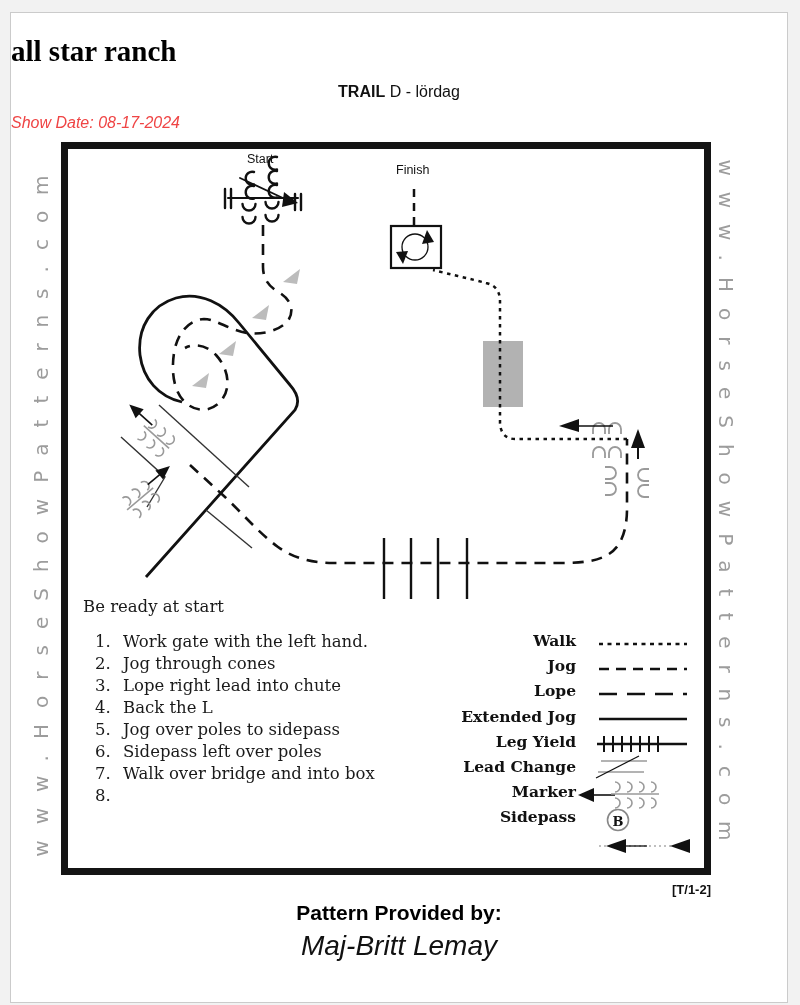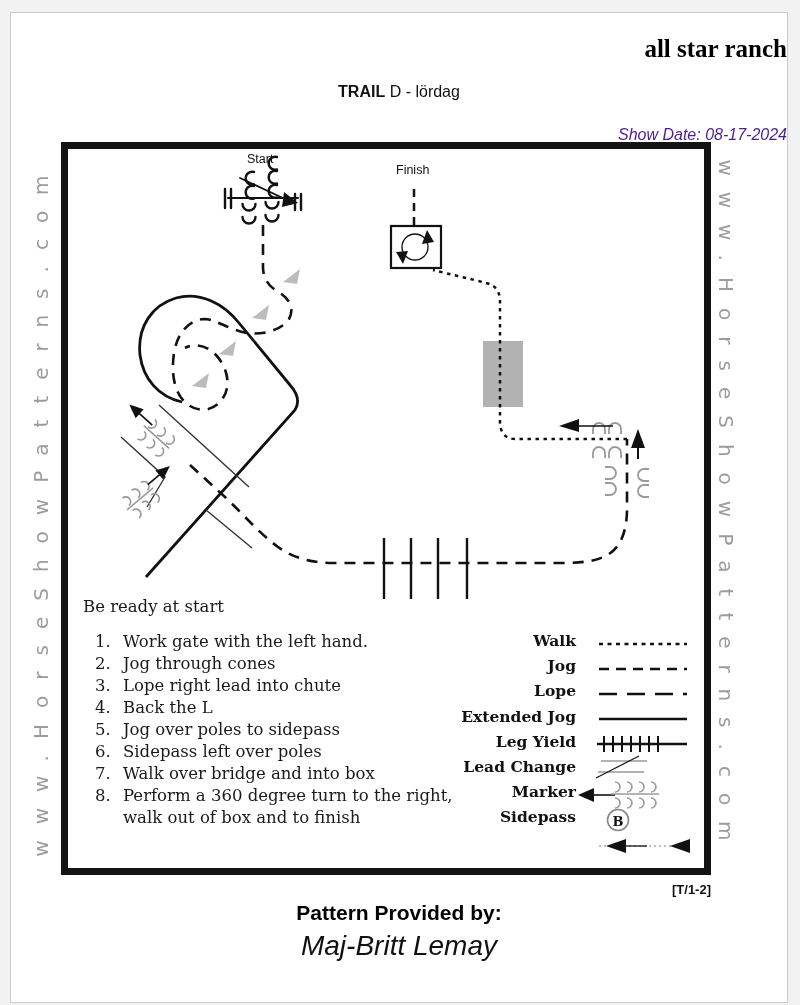--- a/index.html
+++ b/index.html
@@ -2,31 +2,31 @@
 <html><head>
 <meta charset="utf-8">
 <style>
   * { margin:0; padding:0; box-sizing:border-box; }
   html,body { width:800px; height:1005px; background:#f2f2f2; font-family:"Liberation Sans", sans-serif; }
   #page {
     position:absolute; left:10px; top:12px; width:778px; height:991px;
     background:#ffffff; border:1px solid #cbcbcb; overflow:hidden;
   }
   .title {
-    position:absolute; top:22px; left:0; width:100%; text-align:right;
-    font-family:"Liberation Serif", serif; font-weight:bold; font-size:25px; color:#000;
+    position:absolute; top:22px; left:0; width:100%; text-align:left;
+    font-family:"Liberation Serif", serif; font-weight:bold; font-size:29px; color:#000;
   }
   .subtitle {
     position:absolute; top:70px; left:0; width:100%; text-align:center;
     font-size:16px; color:#111;
   }
   .subtitle .b { font-weight:bold; }
   .showdate {
-    position:absolute; top:101px; left:0; width:100%; text-align:right;
-    font-style:italic; font-size:16px; color:#4c1d95;margin-top:12px;
+    position:absolute; top:101px; left:0; width:100%; text-align:left;
+    font-style:italic; font-size:16px; color:#ef4444;
   }
   #diagram-box {
     position:absolute; left:50px; top:129px; width:650px; height:733px;
     border:7px solid #141414; background:#fff;
   }
   #diagram-svg { position:absolute; left:0; top:0; width:636px; height:719px; }
   .dlabel {
     position:absolute; font-size:12.5px; color:#111; font-family:"Liberation Sans", sans-serif;
   }
   #start-label { left:179px; top:3px; }
@@ -245,21 +245,21 @@
 
     <div id="instructions">
       <div class="ready">Be ready at start</div>
       <div class="item"><span class="num">1.</span><span>Work gate with the left hand.</span></div>
       <div class="item"><span class="num">2.</span><span>Jog through cones</span></div>
       <div class="item"><span class="num">3.</span><span>Lope right lead into chute</span></div>
       <div class="item"><span class="num">4.</span><span>Back the L</span></div>
       <div class="item"><span class="num">5.</span><span>Jog over poles to sidepass</span></div>
       <div class="item"><span class="num">6.</span><span>Sidepass left over poles</span></div>
       <div class="item"><span class="num">7.</span><span>Walk over bridge and into box</span></div>
-      <div class="item"><span class="num">8.</span><span>Perform a 360 degree turn to the right, walk out of box and to finish</span></div>
+      <div class="item"><span class="num">8.</span></div>
     </div>
 
     <div id="legend-labels">
       <div class="lrow">Walk</div>
       <div class="lrow">Jog</div>
       <div class="lrow">Lope</div>
       <div class="lrow">Extended Jog</div>
       <div class="lrow">Leg Yield</div>
       <div class="lrow">Lead Change</div>
       <div class="lrow">Marker</div>

